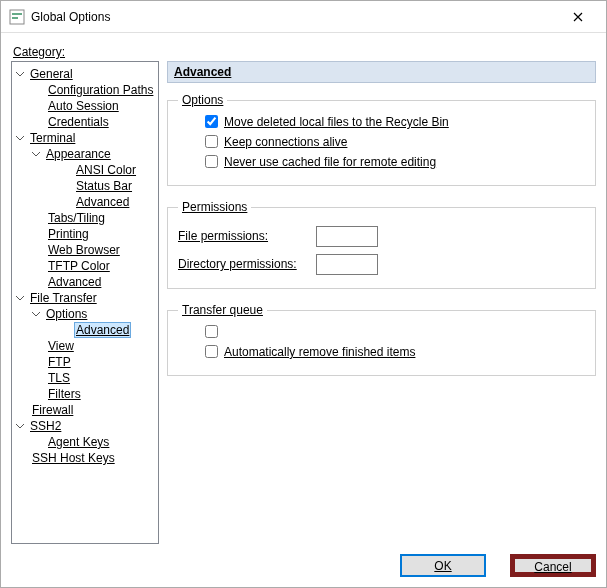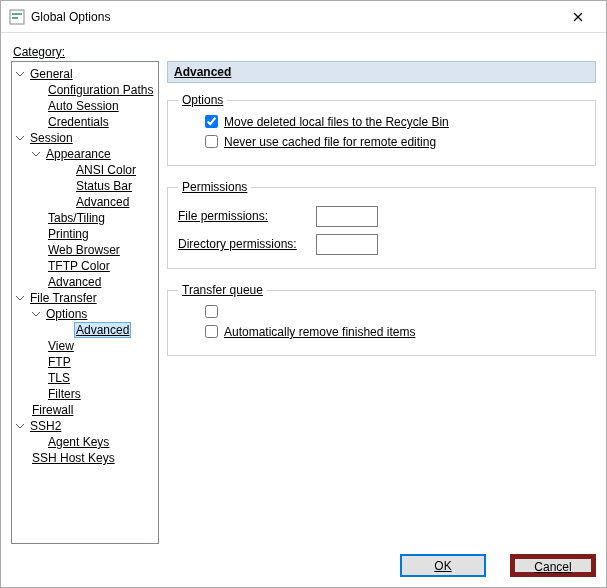--- a/index.html
+++ b/index.html
@@ -96,21 +96,21 @@
           </ul>
         </li>
 
         <li>
           <div class="row">
             <span class="tw open">
                   <svg viewBox="0 0 10 10">
                     <path d="M1 3 L5 7 L9 3" fill="none" stroke="#555"></path>
                   </svg>
                 </span>
-            <span class="label">Session</span>
+            <span class="label">Terminal</span>
           </div>
           <ul class="lvl2">
             <li>
               <div class="row">
                 <span class="tw open">
                       <svg viewBox="0 0 10 10">
                         <path d="M1 3 L5 7 L9 3" fill="none" stroke="#555"></path>
                       </svg>
                     </span>
                 <span class="label">Appearance</span>
@@ -246,20 +246,24 @@
       <div class="groups">
 
         <fieldset class="group">
           <legend>Options</legend>
           <label class="chk">
                 <input type="checkbox" checked="" style="">
                 <span>Move deleted local files to the Recycle Bin</span>
               </label>
           <label class="chk">
                 <input type="checkbox" style="">
+                <span>Keep connections alive</span>
+              </label>
+          <label class="chk">
+                <input type="checkbox" style="">
                 <span>Never use cached file for remote editing</span>
               </label>
         </fieldset>
 
 
         <fieldset class="group">
           <legend>Permissions</legend>
           <div class="perm-row">
             <span class="lbl">File permissions:</span>
             <input type="text" value="" style="">

